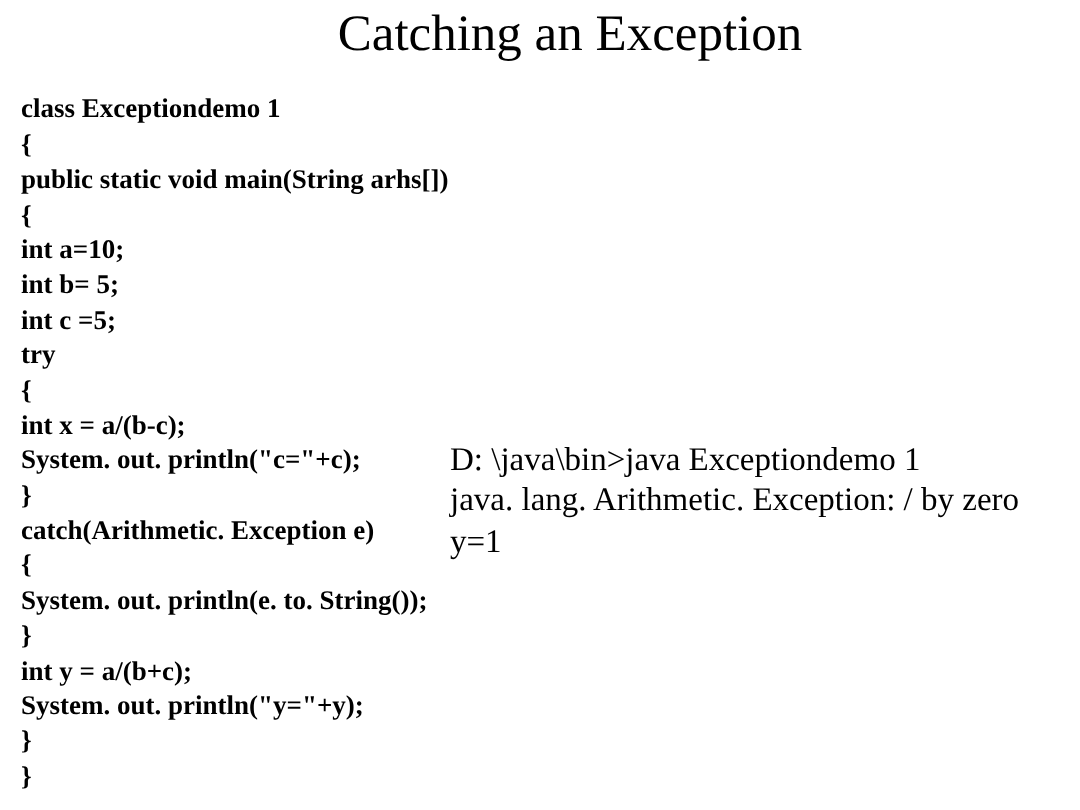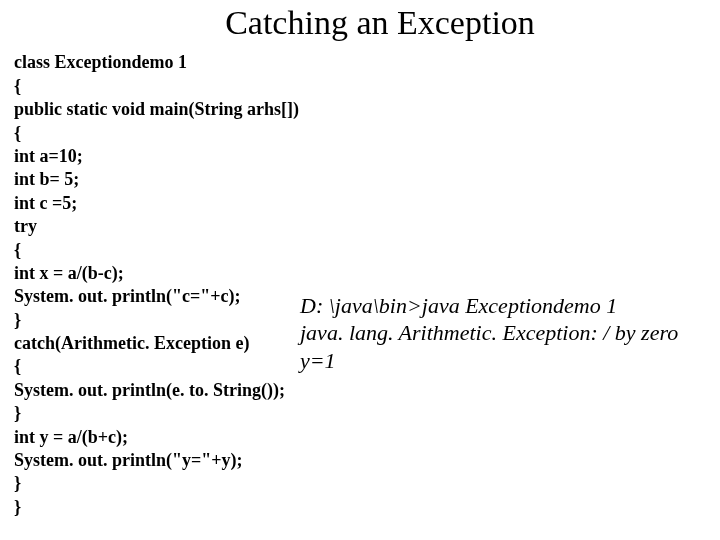--- a/index.html
+++ b/index.html
@@ -17,32 +17,31 @@
     font-size: 34px;
     font-weight: normal;
     text-align: center;
     margin: 4px 0 0 0;
     padding-left: 140px;
     padding-right: 100px;
   }
   .content {
     position: absolute;
     left: 14px;
-    top: 28px;
+    top: 38px;
     font-size: 18px;
     font-weight: bold;
     line-height: 1.3;
     white-space: pre;
   }
   .output {
     position: absolute;
     left: 300px;
     top: 264px;
     font-size: 22px;
-    font-style: italic;
     font-weight: normal;
     line-height: 1.25;
     white-space: pre;
   }
 </style>
 </head>
 <body>
 
 <div class="title">Catching an Exception</div>
 

